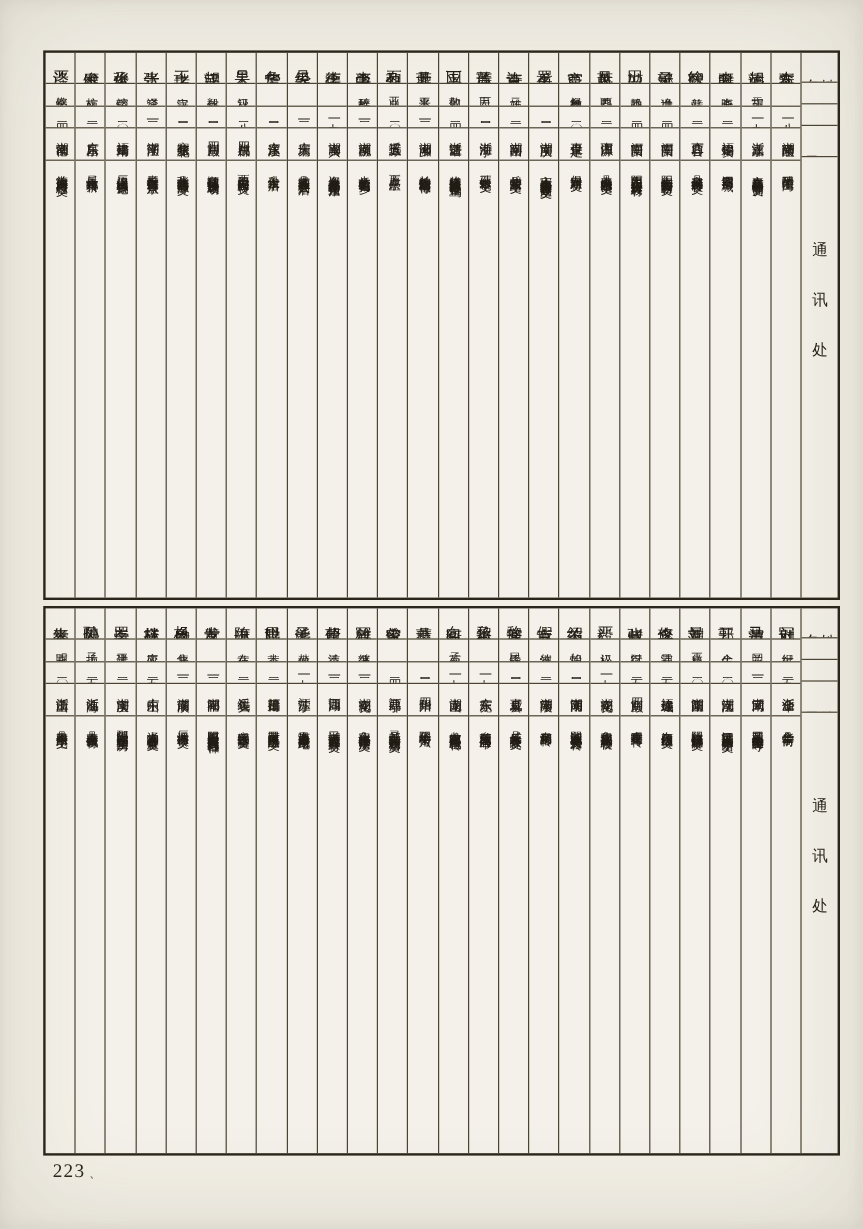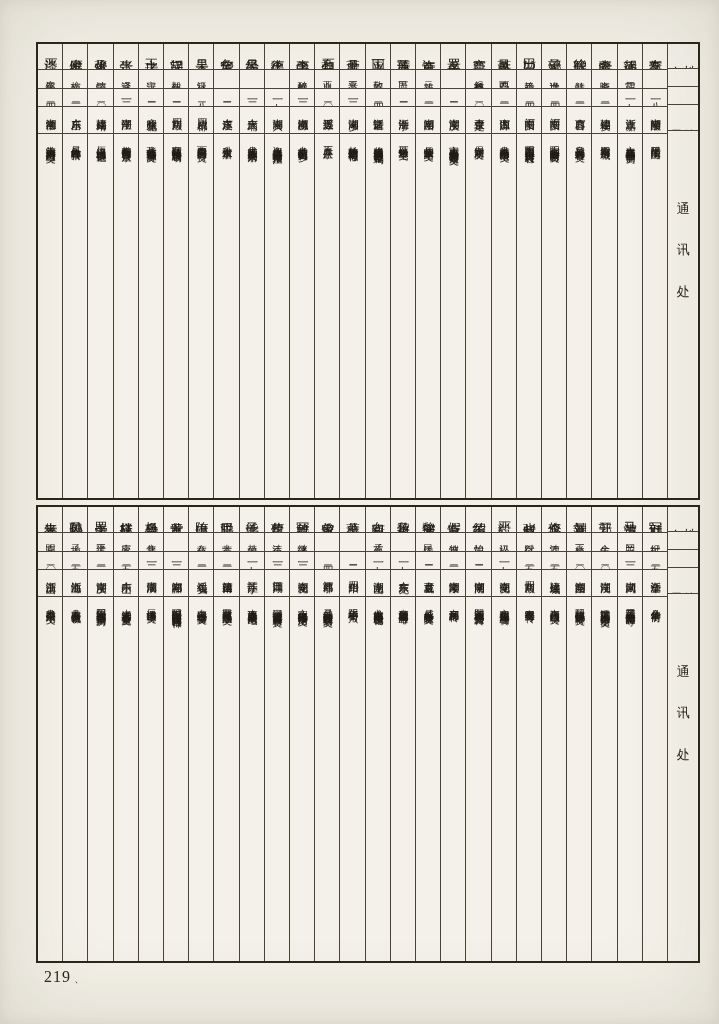--- a/index.html
+++ b/index.html
@@ -954,15 +954,15 @@
           <div class="cell c-native">
             <span class="vt">浙江萧山</span>
           </div>
           <div class="cell c-addr">
             <span class="vt">本县东门口朱宅交</span>
           </div>
         </div>
       </div>
   </div>
   <div class="pageno">
-    <span>219</span><span class="tick">、</span>
+    <span>223</span><span class="tick">、</span>
   </div>
 </div>
 
 </body></html>

